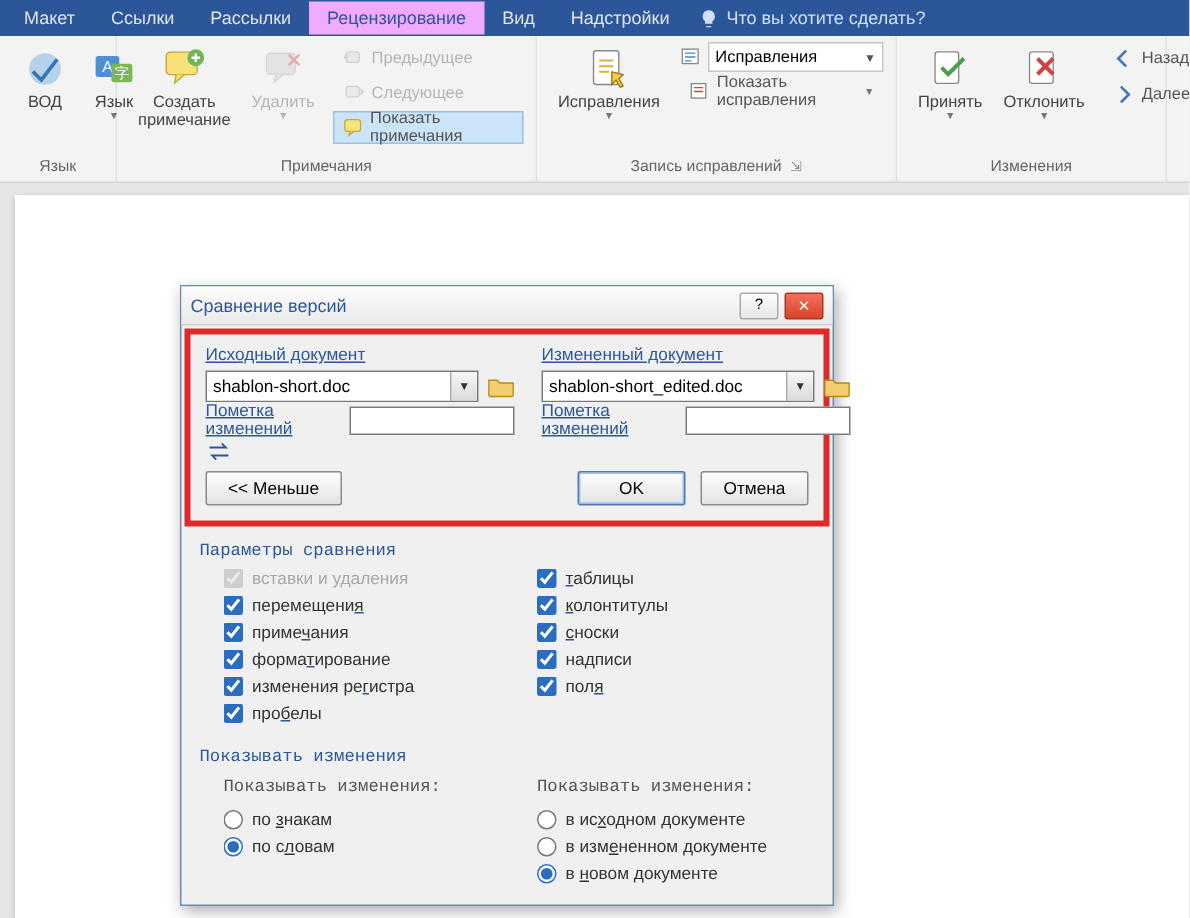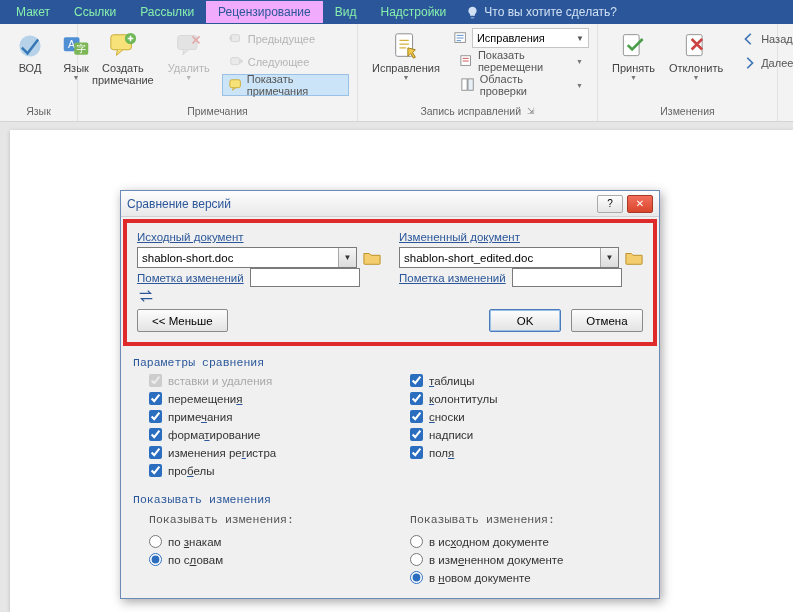--- a/index.html
+++ b/index.html
@@ -1,34 +1,34 @@
 <!DOCTYPE html>
 <html><head>
 <meta charset="utf-8">
 <style>
   * { box-sizing: border-box; margin: 0; padding: 0; font-family: "Segoe UI", Tahoma, sans-serif; }
   body { background: #e6e6e6; width: 793px; height: 612px; overflow: hidden; position: relative; }
   .ribbon-tabs { background: #2b579a; height: 24px; display: flex; align-items: center; padding: 0 4px; }
-  .ribbon-tab { color: #86efac; font-size: 12px; padding: 4px 12px; cursor: pointer; }
+  .ribbon-tab { color: #e5e5e5; font-size: 12px; padding: 4px 12px; cursor: pointer; }
   .ribbon-tab.active { background: #f0abfc; color: #2b579a; }
   .search-box { display: flex; align-items: center; color: #d0e0f5; font-size: 12px; margin-left: 8px; }
   .ribbon { background: #f3f3f3; height: 98px; display: flex; border-bottom: 1px solid #d4d4d4; }
   .group { border-right: 1px solid #e1e1e1; padding: 4px 8px 2px; display: flex; flex-direction: column; justify-content: space-between; }
   .group-label { font-size: 10.5px; color: #666; text-align: center; padding: 2px 0; }
   .big-btn { display: flex; flex-direction: column; align-items: center; font-size: 11px; color: #444; padding: 2px 6px; cursor: pointer; }
   .big-btn .icon { width: 32px; height: 32px; display: flex; align-items: center; justify-content: center; }
   .btn-row { display: flex; gap: 2px; }
   .small-btn { display: flex; align-items: center; font-size: 11px; color: #555; padding: 2px 6px; cursor: pointer; height: 22px; }
   .small-btn .icon { width: 16px; height: 16px; margin-right: 4px; display: flex; align-items: center; justify-content: center; }
   .small-btn.pressed { background: #cce4f7; border: 1px solid #9ac0e6; }
   .small-btn.disabled { color: #b5b5b5; }
   .dropdown-box { display: flex; align-items: center; border: 1px solid #c5c5c5; background: #fff; font-size: 11px; height: 20px; padding: 0 4px; }
   .dropdown-box .arrow { margin-left: auto; font-size: 8px; color: #555; }
   .page { position: absolute; left: 10px; top: 130px; right: 0; bottom: 0; background: #fff; box-shadow: 0 1px 4px rgba(0,0,0,.2); }
-  .dialog { position: absolute; left: 120px; top: 190px; width: 540px; background: #f0f0f0; border: 1px solid #6b8ab7; box-shadow: 2px 3px 10px rgba(0,0,0,.35); font-size: 11.5px; }
+  .dialog { position: absolute; left: 120px; top: 190px; width: 436px; background: #f0f0f0; border: 1px solid #6b8ab7; box-shadow: 2px 3px 10px rgba(0,0,0,.35); font-size: 11.5px; }
   .titlebar { background: linear-gradient(#fdfdfd,#e9e9e9); height: 26px; display: flex; align-items: center; padding: 0 6px; border-bottom: 1px solid #d0d0d0; }
   .titlebar-title { color: #2b579a; font-size: 12px; }
   .titlebar-btns { margin-left: auto; display: flex; gap: 4px; }
   .tb-btn { width: 26px; height: 18px; border: 1px solid #aaa; border-radius: 2px; display: flex; align-items: center; justify-content: center; font-size: 10px; background: linear-gradient(#fdfdfd,#e5e5e5); cursor: pointer; }
   .tb-close { background: linear-gradient(#f16f5c,#d9452b); color: #fff; border-color: #a63a27; }
   .red-frame { border: 4px solid #de2a2a; margin: 2px; padding: 8px 10px 10px; }
   .two-col { display: flex; gap: 18px; }
   .col { flex: 1; }
   .group-title { color: #2b579a; text-decoration: underline; margin-bottom: 4px; font-size: 11.5px; }
   .combo-row { display: flex; align-items: center; gap: 6px; margin-bottom: 0; }
@@ -189,31 +189,21 @@
             <span class="arrow">▼</span>
           </div>
         </div>
         <div class="small-btn">
           <span class="icon">
             <svg width="14" height="14" viewBox="0 0 16 16">
                 <rect x="1" y="2" width="11" height="11" fill="#fff" stroke="#888"></rect>
                 <path d="M3 5h7M3 8h7" stroke="#c44"></path>
               </svg>
           </span>
-          <span>Показать перемещени</span>
-          <span style="font-size:7px;margin-left:4px;color:#777;">▼</span>
-        </div>
-        <div class="small-btn">
-          <span class="icon">
-            <svg width="14" height="14" viewBox="0 0 16 16">
-                <rect x="1" y="1" width="6" height="13" fill="#fff" stroke="#888"></rect>
-                <rect x="8" y="1" width="6" height="13" fill="#e8f0f8" stroke="#888"></rect>
-              </svg>
-          </span>
-          <span>Область проверки</span>
+          <span>Показать исправления</span>
           <span style="font-size:7px;margin-left:4px;color:#777;">▼</span>
         </div>
       </div>
     </div>
     <div class="group-label" style="display:flex;justify-content:center;align-items:center;gap:6px;">
       <span>Запись исправлений</span>
       <span style="font-size:9px;color:#888;">⇲</span>
     </div>
   </div>
 

